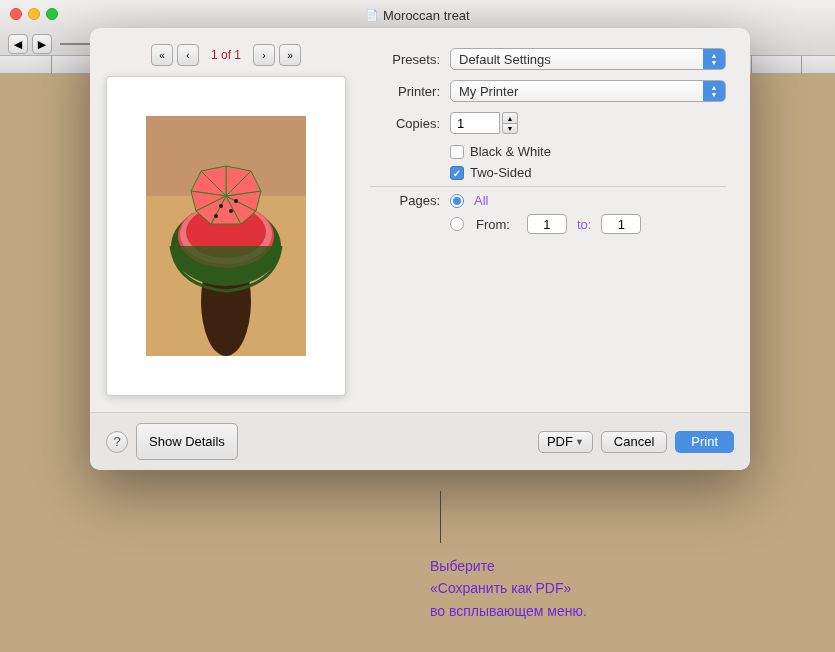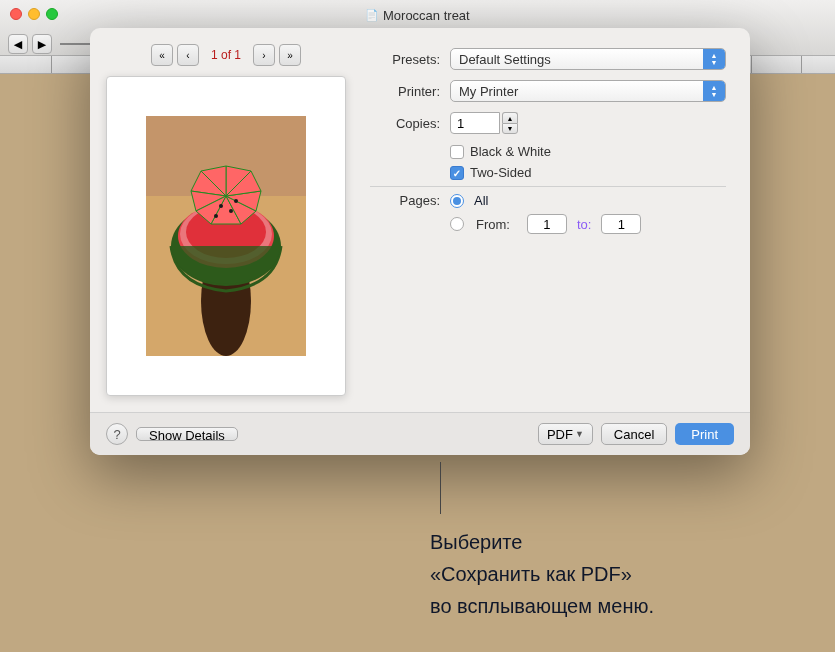--- a/index.html
+++ b/index.html
@@ -371,21 +371,21 @@
       background: linear-gradient(to bottom, #f5f5f5, #e0e0e0);
       font-size: 13px;
       cursor: pointer;
       display: flex;
       align-items: center;
       justify-content: center;
       color: #555;
     }
 
     .show-details-btn {
-      height: 14px;
+      height: 37px;
       border-radius: 5px;
       border: 1px solid #aaa;
       background: linear-gradient(to bottom, #f5f5f5, #e0e0e0);
       font-size: 13px;
       cursor: pointer;
       padding: 0 12px;
     }
 
     .spacer { flex: 1; }
 
@@ -621,21 +621,21 @@
         <span class="cb-label">Two-Sided</span>
       </div>
 
       <div class="separator"></div>
 
       <div class="pages-section">
 
         <div class="radio-row">
           <span class="form-label">Pages:</span>
           <div class="radio-btn selected"></div>
-          <span style="font-size:13px;color:#0f172a;margin-left:4px;">All</span>
+          <span style="font-size:13px;color:#8b5cf6;margin-left:4px;">All</span>
         </div>
 
         <div class="from-row">
           <div class="radio-btn"></div>
           <span style="font-size:13px;color:#333;margin-right:11px;">From:</span>
           <input type="text" class="range-input" value="1" style="width: 40px; height: 20px; border-radius: 4px; border: 1px solid rgb(170, 170, 170); background: white; font-size: 13px; text-align: center;">
           <span style="font-size:13px;color:#8b5cf6;margin:0 4px;">to:</span>
           <input type="text" class="range-input" value="1" style="width: 40px; height: 20px; border-radius: 4px; border: 1px solid rgb(170, 170, 170); background: white; font-size: 13px; text-align: center;">
         </div>
       </div>
@@ -651,18 +651,18 @@
       <span>PDF</span>
       <span style="font-size:9px;color:#555;">▼</span>
     </button>
     <button class="cancel-btn">Cancel</button>
     <button class="print-btn">Print</button>
   </div>
 </div>
 
 <div class="callout" style="position:absolute;bottom:30px;left:430px;">
   <div class="callout-line" style="width:1px;height:52px;background:#444;margin-left:10px;"></div>
-  <div class="callout-text" style="font-size:20px;color:#0f172a;line-height:1.6;margin-top:12px;">
+  <div class="callout-text" style="font-size:14px;color:#6d28d9;line-height:1.6;margin-top:12px;">
     <span>Выберите</span><br>
     <span>«Сохранить как PDF»</span><br>
     <span>во всплывающем меню.</span>
   </div>
 </div>
 
 </body></html>

